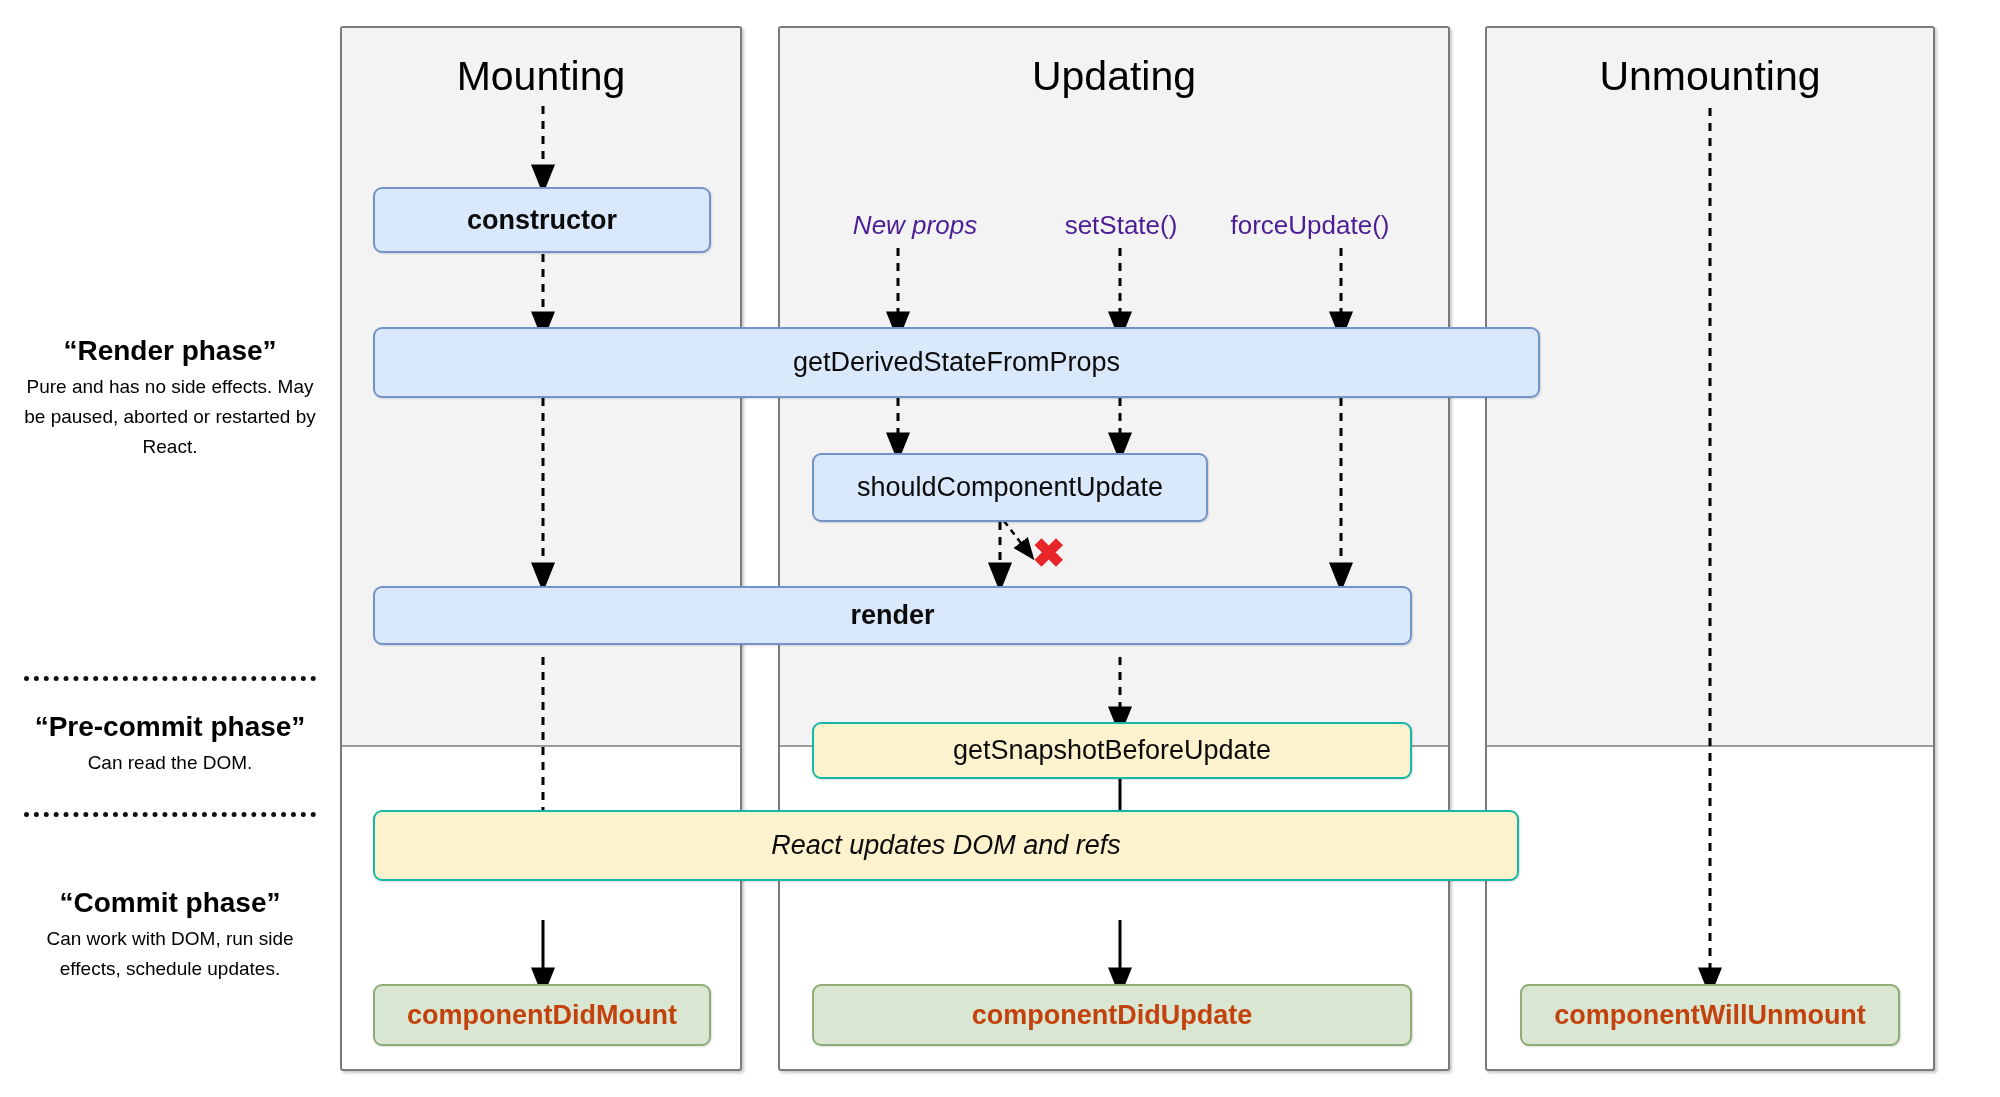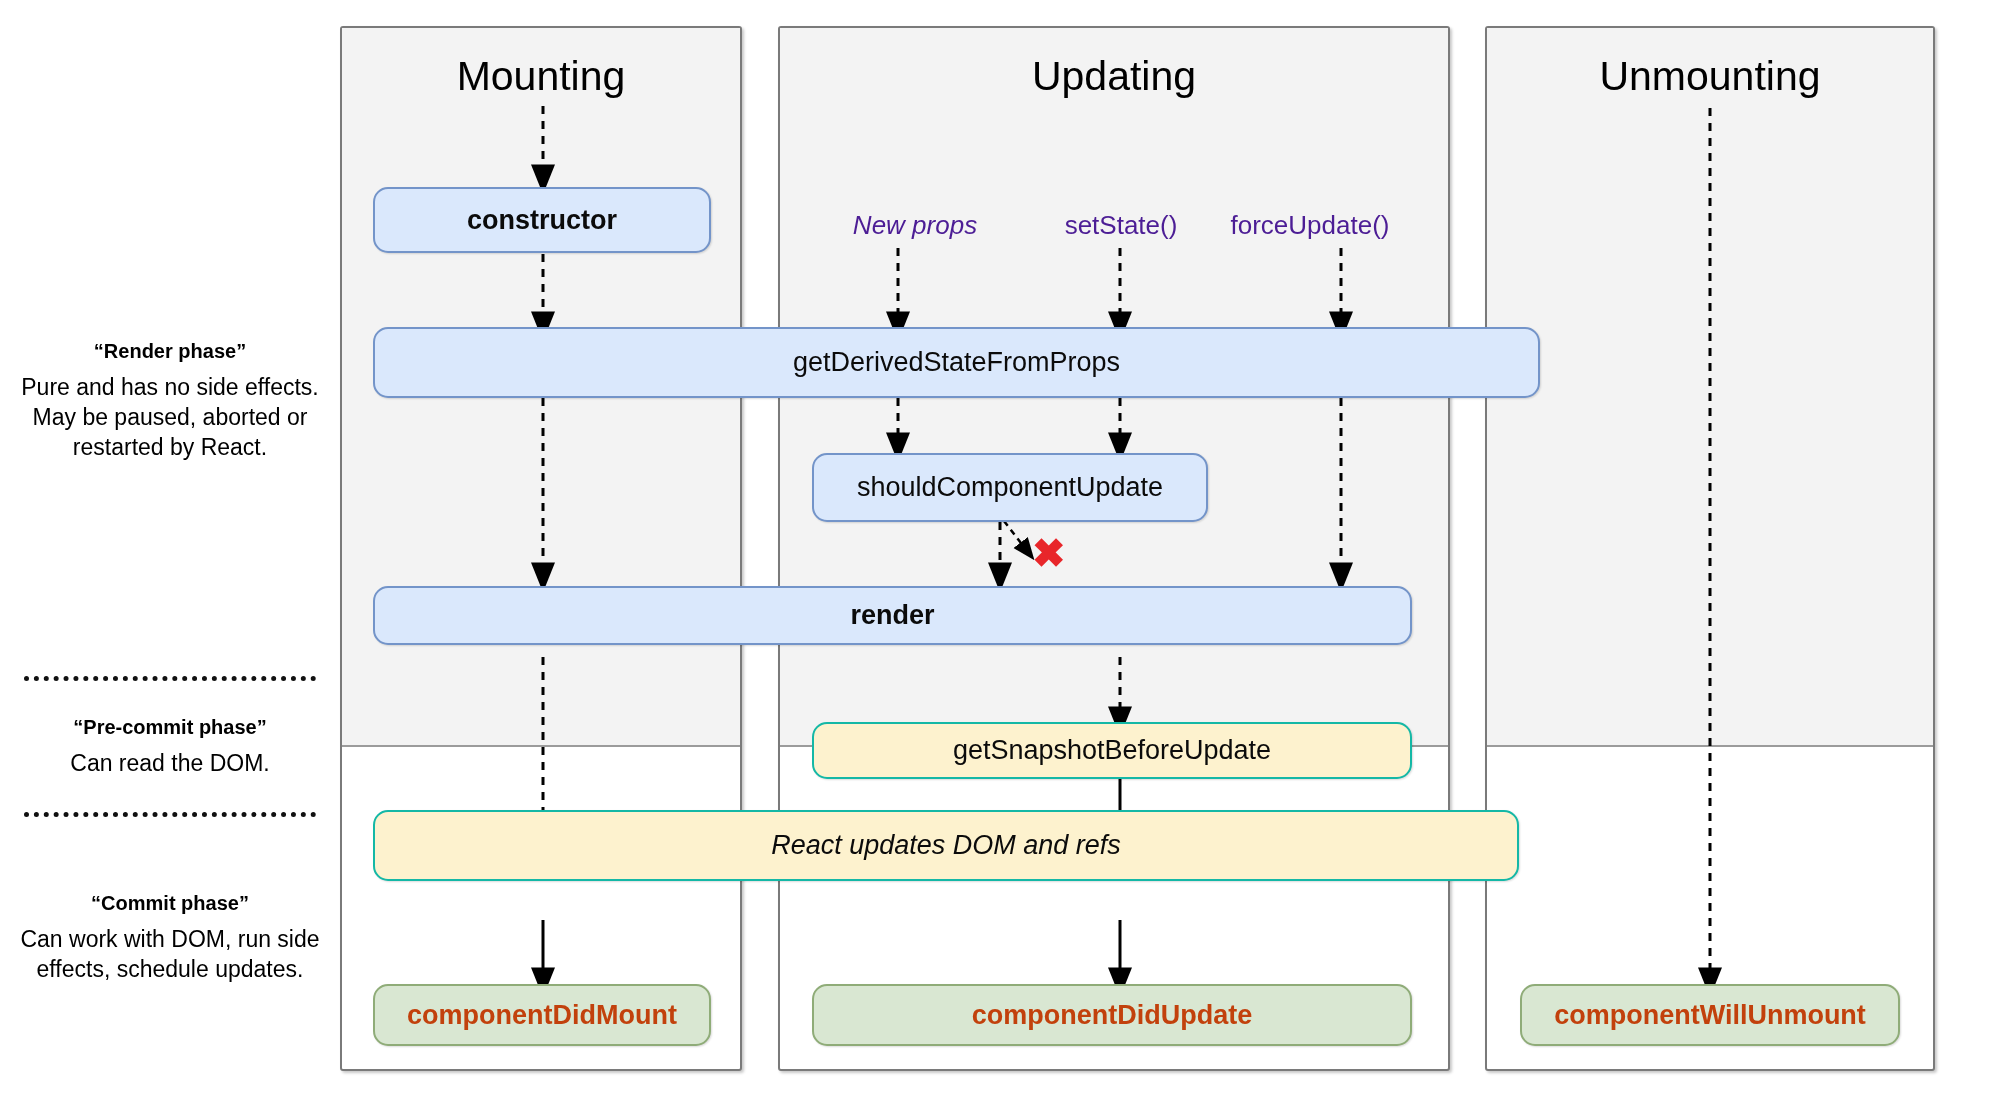--- a/index.html
+++ b/index.html
@@ -44,21 +44,21 @@
     white-space: nowrap;
   }
 
   
   .node {
     position: absolute;
     box-sizing: border-box;
     display: flex;
     align-items: center;
     justify-content: center;
-    border-radius: 15px;
+    border-radius: 9px;
     font-size: 27px;
     text-align: center;
     white-space: nowrap;
     box-shadow: 1px 1px 2px rgba(0,0,0,0.14);
   }
   .node.blue {
     background: #dae8fc;
     border: 2px solid #7394c9;
     color: #0b0b0b;
   }
@@ -86,27 +86,27 @@
   }
   .trigger.italic { font-style: italic; }
 
   
   .phase {
     position: absolute;
     text-align: center;
     color: #000;
   }
   .phase-title {
-    font-size: 20px;
+    font-size: 28px;
     font-weight: bold;
     line-height: 34px;
     margin: 0 0 4px 0;
   }
   .phase-desc {
-    font-size: 23px;
+    font-size: 19px;
     line-height: 30px;
     margin: 0;
   }
   .dotted-rule {
     position: absolute;
     height: 0;
     border-top: 5px dotted #111;
   }
 
   

